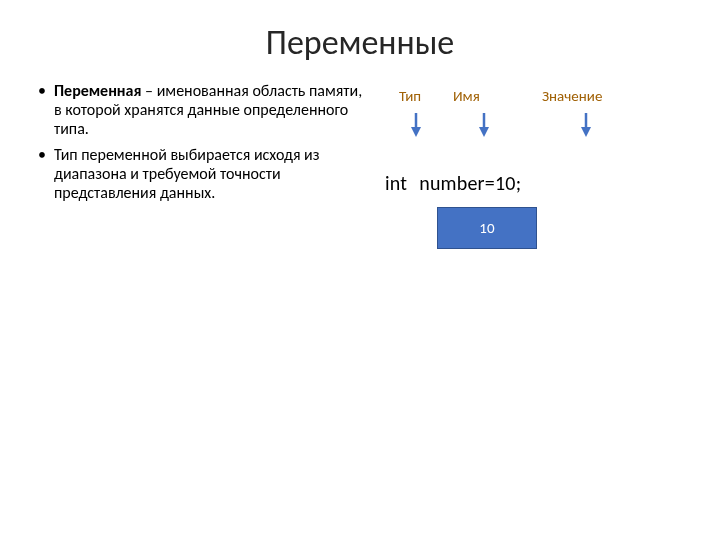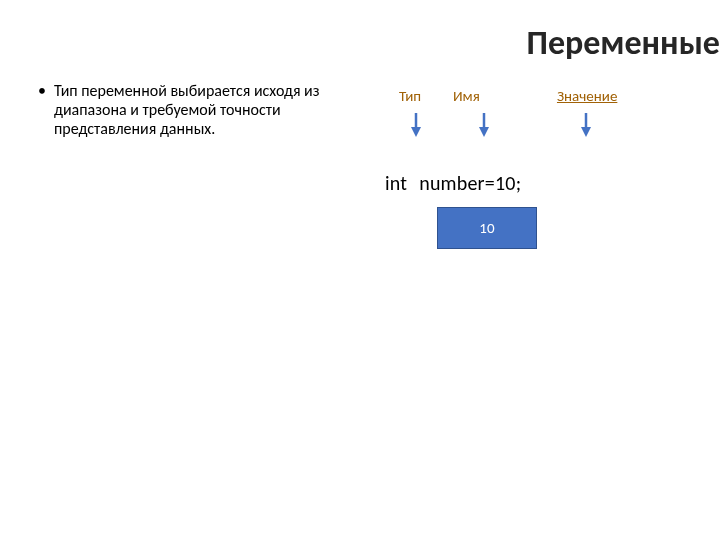--- a/index.html
+++ b/index.html
@@ -6,23 +6,23 @@
     body {
       width: 720px;
       height: 540px;
       background: #fff;
       font-family: Calibri, Arial, sans-serif;
       color: #000;
       position: relative;
       overflow: hidden;
     }
     .slide-title {
-      text-align: right;
+      text-align: center;
       font-size: 34px;
-      font-weight: 700;
+      font-weight: 400;
       padding-top: 22px;
       padding-bottom: 18px;
       color: #262626;
     }
     .content {
       display: flex;
       padding: 0 36px;
     }
     .left-col {
       width: 52%;
@@ -55,21 +55,21 @@
     }
     .labels-row {
       position: relative;
       height: 24px;
       font-size: 15px;
       color: #a16207;
     }
     .lbl { position: absolute; top: 0; }
     .lbl-type { left: 26px; }
     .lbl-name { left: 80px; }
-    .lbl-value { left: 184px; text-decoration: underline; }
+    .lbl-value { left: 169px; }
     .arrows-row {
       position: relative;
       height: 28px;
     }
     .arrow {
       position: absolute;
       top: 0;
     }
     .arrow svg { display: block; }
     .arr-type { left: 36px; }
@@ -98,20 +98,23 @@
     }
   </style>
 </head>
 <body>
 
 <h1 class="slide-title">Переменные</h1>
 
 <div class="content">
   <div class="left-col">
     <ul class="bullets">
+      <li>
+        <span class="bold">Переменная</span><span> – именованная область памяти, в которой хранятся данные определенного типа.</span>
+      </li>
       <li>Тип переменной выбирается исходя из диапазона и требуемой точности представления данных.</li>
     </ul>
   </div>
 
   <div class="right-col">
     <div class="labels-row">
       <span class="lbl lbl-type">Тип</span>
       <span class="lbl lbl-name">Имя</span>
       <span class="lbl lbl-value">Значение</span>
     </div>

